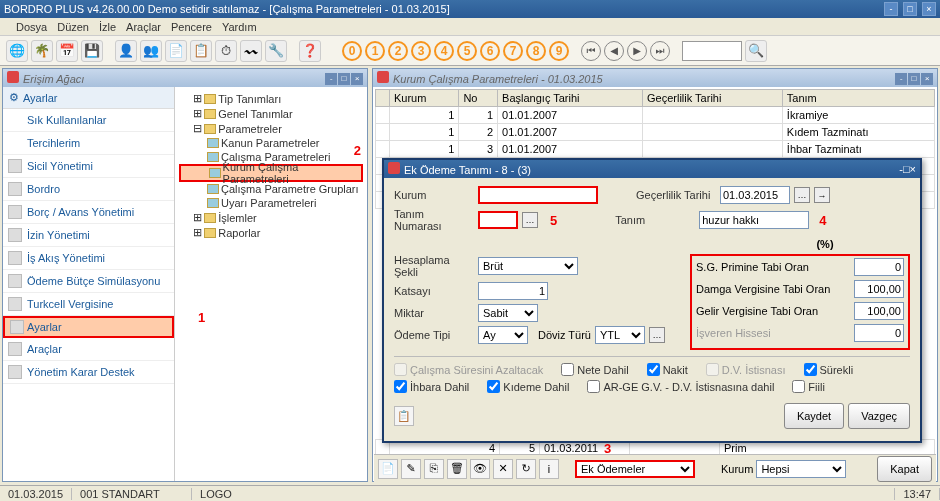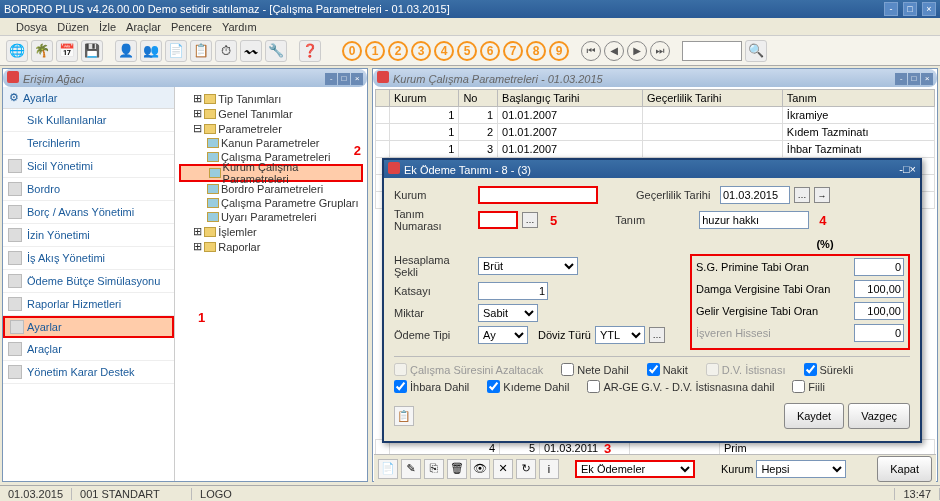--- a/index.html
+++ b/index.html
@@ -9,21 +9,21 @@
   .menubar { background: #ece9d8; height: 18px; display: flex; align-items: center; padding: 0 16px; gap: 10px; color: #333; border-bottom: 1px solid #ccc; }
   .toolbar { background: #f5f3eb; height: 30px; display: flex; align-items: center; padding: 0 6px; gap: 3px; border-bottom: 1px solid #aaa; }
   .tb-icon { width: 22px; height: 22px; background: #eee; border: 1px solid #ccc; border-radius: 3px; display: inline-flex; align-items: center; justify-content: center; font-size: 13px; }
   .tb-sep { width: 6px; }
   .orange-num { width: 20px; height: 20px; border: 2px solid #f7941d; color: #f7941d; border-radius: 50%; display: inline-flex; align-items: center; justify-content: center; font-weight: bold; font-size: 12px; }
   .nav-circle { width: 20px; height: 20px; border: 1px solid #888; border-radius: 50%; display: inline-flex; align-items: center; justify-content: center; color: #555; font-size: 10px; }
   .search-box { width: 60px; height: 20px; border: 1px solid #999; background: #fff; }
   .main { display: flex; height: 418px; }
   .left-panel { width: 370px; display: flex; flex-direction: column; padding: 2px; }
   .panel { border: 1px solid #7a96b8; background: #fff; display: flex; flex-direction: column; }
-  .panel-title { background: linear-gradient(#c8d8ec,#a8c0dc); height: 18px; display: flex; align-items: center; padding: 0 4px; color: #666; font-style: italic; justify-content: space-between; border-radius: 8px; }
+  .panel-title { background: linear-gradient(#c8d8ec,#a8c0dc); height: 18px; display: flex; align-items: center; padding: 0 4px; color: #666; font-style: italic; justify-content: space-between; }
   .panel-title .pbtns span { display: inline-block; width: 12px; height: 12px; background: #6a8ab5; margin-left: 1px; font-size: 8px; color: #fff; text-align: center; line-height: 11px; }
   .left-split { display: flex; flex: 1; }
   .sidebar { width: 172px; border-right: 1px solid #ccc; display: flex; flex-direction: column; }
   .side-head { background: #e8f0f8; padding: 4px 6px; border-bottom: 1px solid #ddd; color: #1a5a9a; display: flex; align-items: center; gap: 4px; }
   .side-item { padding: 5px 6px 5px 24px; border-bottom: 1px solid #eee; color: #1a5a9a; cursor: pointer; display: flex; align-items: center; gap: 4px; position: relative; }
   .side-item .ic { position: absolute; left: 5px; width: 14px; height: 14px; background: #ddd; border: 1px solid #bbb; }
   .side-item.selected { background: #fca; border: 2px solid #e00; padding: 3px 4px 3px 22px; }
   .tree { flex: 1; padding: 4px; overflow: auto; }
   .tree-item { padding: 1px 0 1px 14px; color: #333; cursor: pointer; display: flex; align-items: center; gap: 2px; }
   .tree-item .tic { width: 12px; height: 10px; background: #f0d070; border: 1px solid #c0a040; }
@@ -150,21 +150,21 @@
           <div class="side-item">
               <span class="ic"></span>
               <span>İş Akış Yönetimi</span>
             </div>
           <div class="side-item">
               <span class="ic"></span>
               <span>Ödeme Bütçe Simülasyonu</span>
             </div>
           <div class="side-item">
               <span class="ic"></span>
-              <span>Raporlar Hizmetleri</span>
+              <span>Turkcell Vergisine</span>
             </div>
           <div class="side-item selected">
               <span class="ic"></span>
               <span>Ayarlar</span>
             </div>
           <div class="side-item">
               <span class="ic"></span>
               <span>Araçlar</span>
             </div>
           <div class="side-item">
@@ -180,24 +180,20 @@
               <span class="tic" style="background:#9cd;"></span> 
               <span>Kanun Parametreler</span>
             </div>
           <div class="tree-item l2">
               <span class="tic" style="background:#9cd;"></span> 
               <span>Çalışma Parametreleri</span>
             </div>
           <div class="tree-item l2 sel">
               <span class="tic" style="background:#9cd;"></span> 
               <span>Kurum Çalışma Parametreleri</span>
-            </div>
-          <div class="tree-item l2">
-              <span class="tic" style="background:#9cd;"></span> 
-              <span>Bordro Parametreleri</span>
             </div>
           <div class="tree-item l2">
               <span class="tic" style="background:#9cd;"></span> 
               <span>Çalışma Parametre Grupları</span>
             </div>
           <div class="tree-item l2">
               <span class="tic" style="background:#9cd;"></span> 
               <span>Uyarı Parametreleri</span>
             </div>
           <div class="tree-item">⊞ <span class="tic"></span> <span>İşlemler</span></div>

